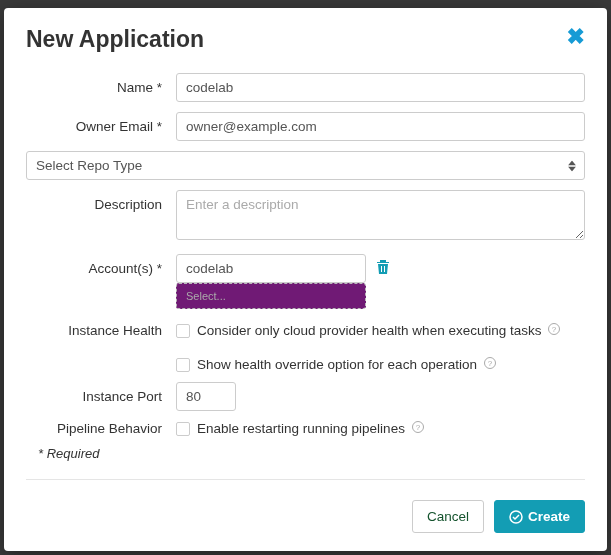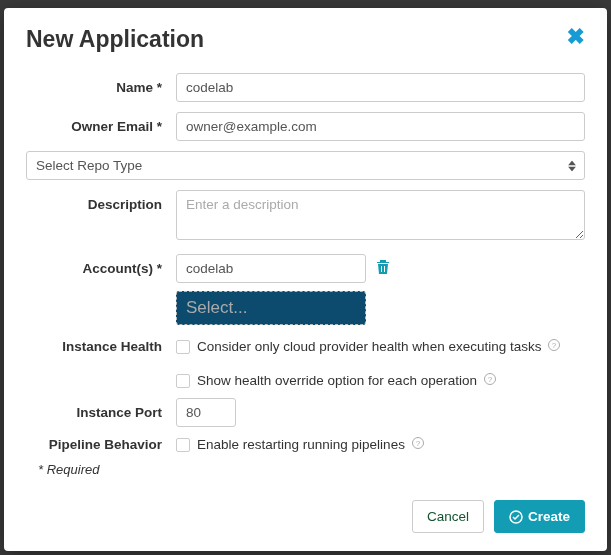--- a/index.html
+++ b/index.html
@@ -52,21 +52,21 @@
       display: flex;
       align-items: flex-start;
       margin-bottom: 10px;
     }
     .form-label {
       width: 150px;
       text-align: right;
       padding-right: 14px;
       padding-top: 7px;
       font-size: 13.5px;
-      font-weight: 700;
+      font-weight: 400;
       color: #333;
     }
     .form-control-wrap {
       flex: 1;
     }
     input.text-input, .select-input, textarea.text-area {
       width: 100%;
       border: 1px solid #ccc;
       border-radius: 3px;
       padding: 6px 9px;
@@ -106,29 +106,28 @@
       border-radius: 3px;
       padding: 6px 9px;
       font-size: 13.5px;
       color: #555;
     }
     .trash-icon {
       color: #139db4;
       cursor: pointer;
     }
     .select-placeholder {
-      margin-top: 8px;
       width: 190px;
       border: 1px dashed #bbb;
       border-radius: 3px;
       padding: 6px 9px;
-      font-size: 17px;
+      font-size: 11px;
       color: #aaa;
       cursor: pointer;
-      background: #0c4a6e;
+      background: #701a75;
     }
     .checkbox-row {
       display: flex;
       align-items: center;
       gap: 7px;
       font-size: 13.5px;
       color: #333;
       margin-bottom: 19px;
     }
     .checkbox-row:last-child { margin-bottom: 0; }

